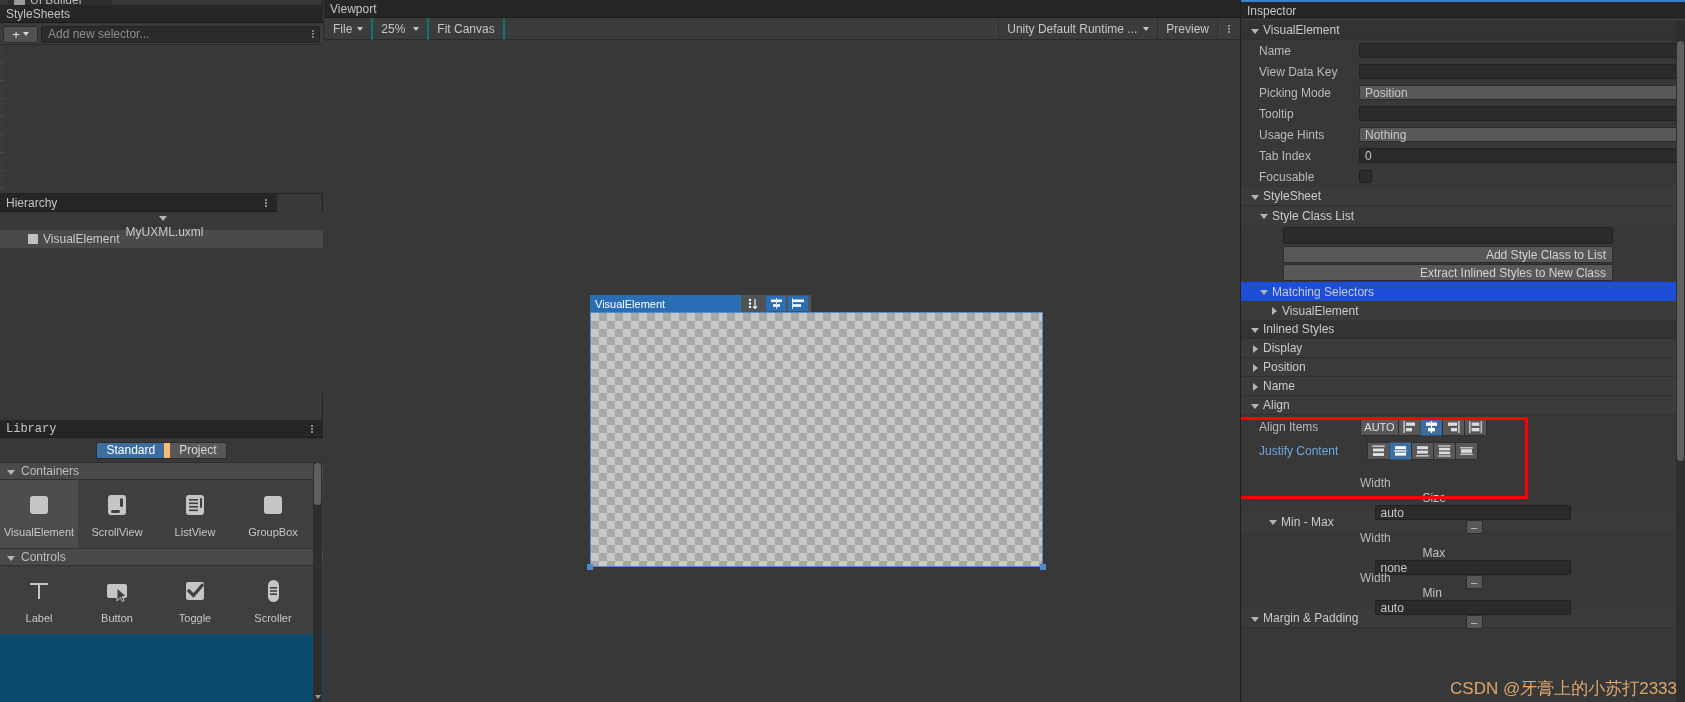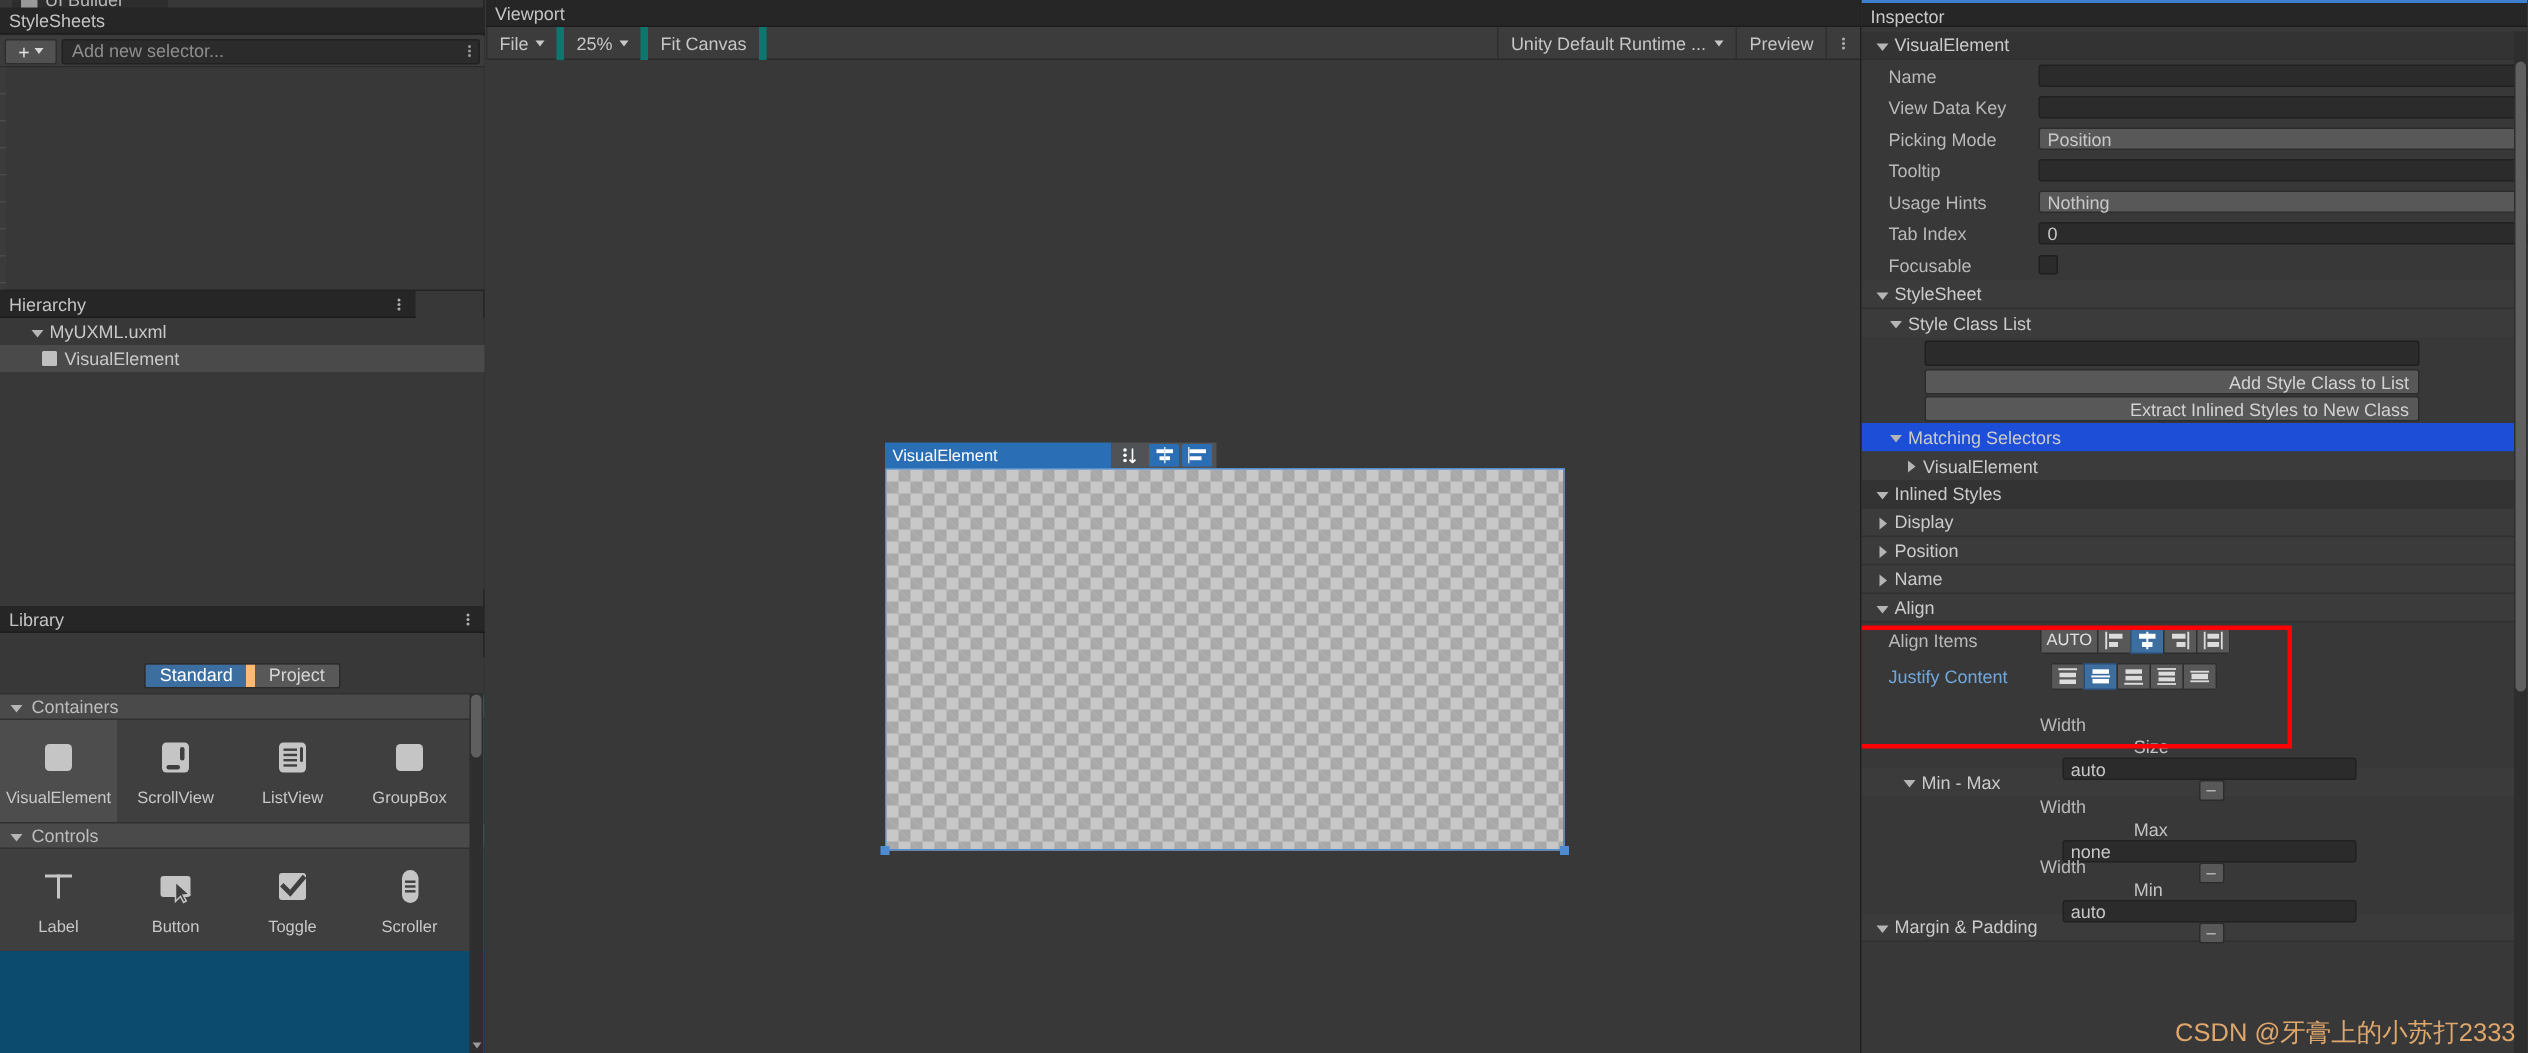--- a/index.html
+++ b/index.html
@@ -68,21 +68,21 @@
   .tree-row{height:18px;line-height:18px;display:flex;align-items:center;font-size:12px;color:#c9c9c9;padding-left:4px;}
   .tree-row.sel{background:#4a4a4a;}
   .tri{width:11px;height:11px;position:relative;flex:none;margin-right:2px;}
   .tri.down:after{content:"";position:absolute;left:1px;top:4px;border-left:4px solid transparent;
     border-right:4px solid transparent;border-top:5px solid #b5b5b5;}
   .tri.right:after{content:"";position:absolute;left:3px;top:2px;border-top:4px solid transparent;
     border-bottom:4px solid transparent;border-left:5px solid #b5b5b5;}
   .sq{width:10px;height:10px;background:#c0c0c0;border-radius:1px;margin-right:5px;flex:none;}
 
   
-  .lib-hdr{position:absolute;left:0;top:404px;width:323px;}
+  .lib-hdr{position:absolute;left:0;top:420px;width:323px;font-family:Liberation Mono, monospace;}
   .lib-tabs{position:absolute;left:0;top:438px;width:323px;height:24px;background:#383838;
             display:flex;align-items:center;justify-content:center;}
   .seg{height:17px;display:flex;border-radius:2px;overflow:hidden;border:1px solid #2c2c2c;}
   .seg div{padding:0 9px;line-height:15px;font-size:12px;background:#585858;color:#d6d6d6;}
   .seg div.on{background:#3d6ea0;color:#ffffff;}
   .seg div+div{border-left:6px solid #fdba74;}
 
   .lib-scroll{position:absolute;left:0;top:462px;width:323px;height:240px;background:#0c4a6e;overflow:hidden;}
   .lib-section{height:18px;background:#4a4a4a;display:flex;align-items:center;padding-left:6px;
                color:#bdbdbd;font-size:12px;border-bottom:1px solid #303030;border-top:1px solid #303030;}
@@ -97,21 +97,21 @@
   .scrollbar .arrow{position:absolute;left:2px;width:0;height:0;border-left:3px solid transparent;border-right:3px solid transparent;}
   .scrollbar .arrow.up{top:3px;border-bottom:4px solid #9a9a9a;}
   .scrollbar .arrow.dn{bottom:3px;border-top:4px solid #9a9a9a;}
 
   
   .vp{position:absolute;left:324px;top:0;width:916px;height:702px;background:#383838;}
   .vp-title{position:absolute;left:0;top:0;width:916px;}
   .vp-toolbar{position:absolute;left:0;top:18px;width:916px;height:22px;background:#3c3c3c;
               display:flex;align-items:center;border-bottom:1px solid #2a2a2a;}
   .tb-btn{height:22px;display:flex;align-items:center;padding:0 8px;font-size:12px;color:#c6c6c6;
-          border-right:5px solid #0f766e;gap:5px;}
+          border-right:2px solid #0f766e;gap:5px;}
   .tb-btn.first{border-left:1px solid #2e2e2e;}
   .caretd{border-left:3px solid transparent;border-right:3px solid transparent;border-top:4px solid #c8c8c8;}
   .tb-spacer{flex:1;}
   .tb-right{height:22px;display:flex;align-items:center;padding:0 8px;font-size:12px;color:#c6c6c6;
             border-left:1px solid #2e2e2e;gap:6px;}
   .vp-canvas{position:absolute;left:0;top:40px;width:916px;height:662px;background:#383838;}
 
   
   .elem-wrap{position:absolute;left:266px;top:255px;width:453px;height:272px;}
   .elem-label{position:absolute;left:0;top:0;width:151px;height:17px;background:#2a6fb5;color:#fff;
@@ -222,21 +222,21 @@
     <div class="panel-title hier-hdr">
       <span>Hierarchy</span>
       <span class="kebab">
           <i></i>
           <i></i>
           <i></i>
         </span>
     </div>
 
     <div class="hier-body">
-      <div class="tree-row" style="padding-left:20px;">
+      <div class="tree-row" style="padding-left:6px;flex-direction:column;">
         <span class="tri down"></span>
         <span>MyUXML.uxml</span>
       </div>
       <div class="tree-row sel" style="padding-left:28px;">
         <span class="sq"></span>
         <span>VisualElement</span>
       </div>
     </div>
 
     <div class="panel-title lib-hdr">

